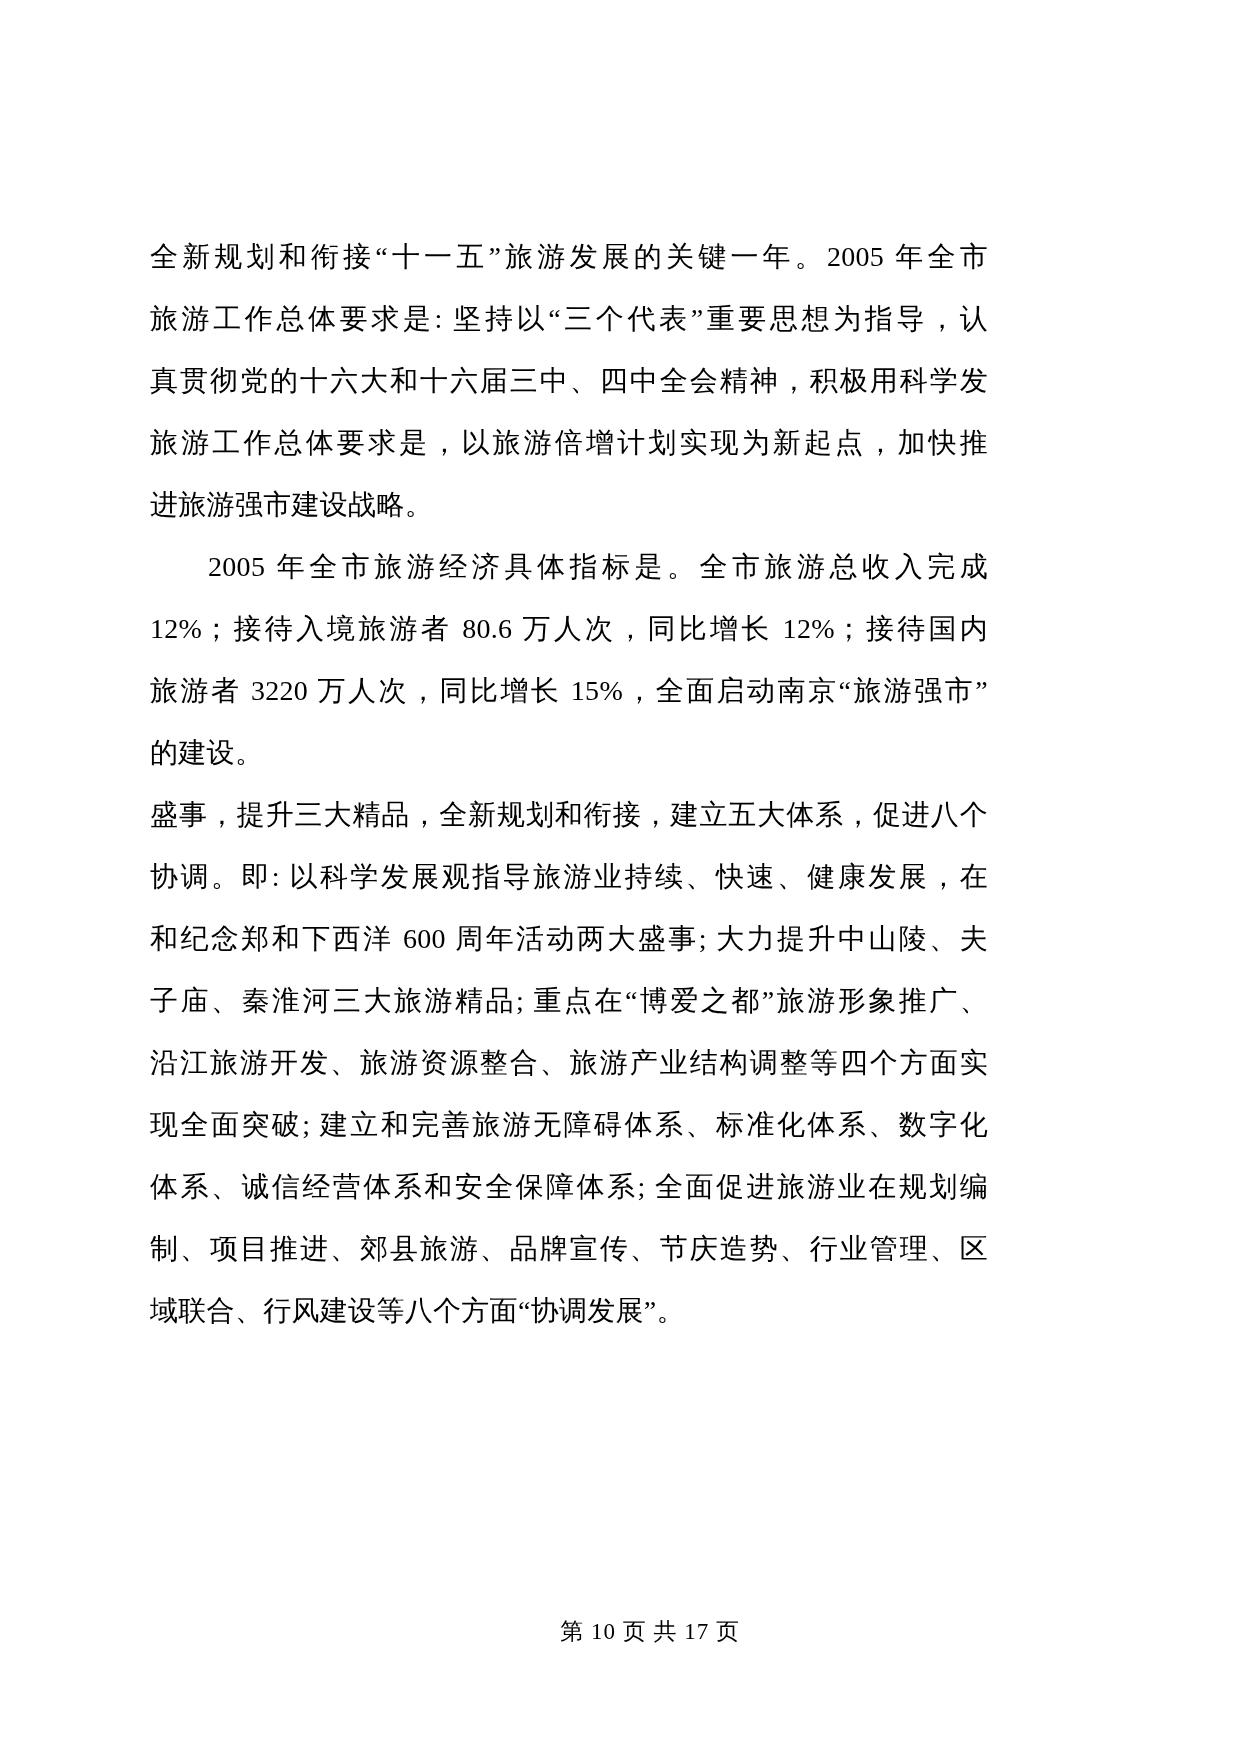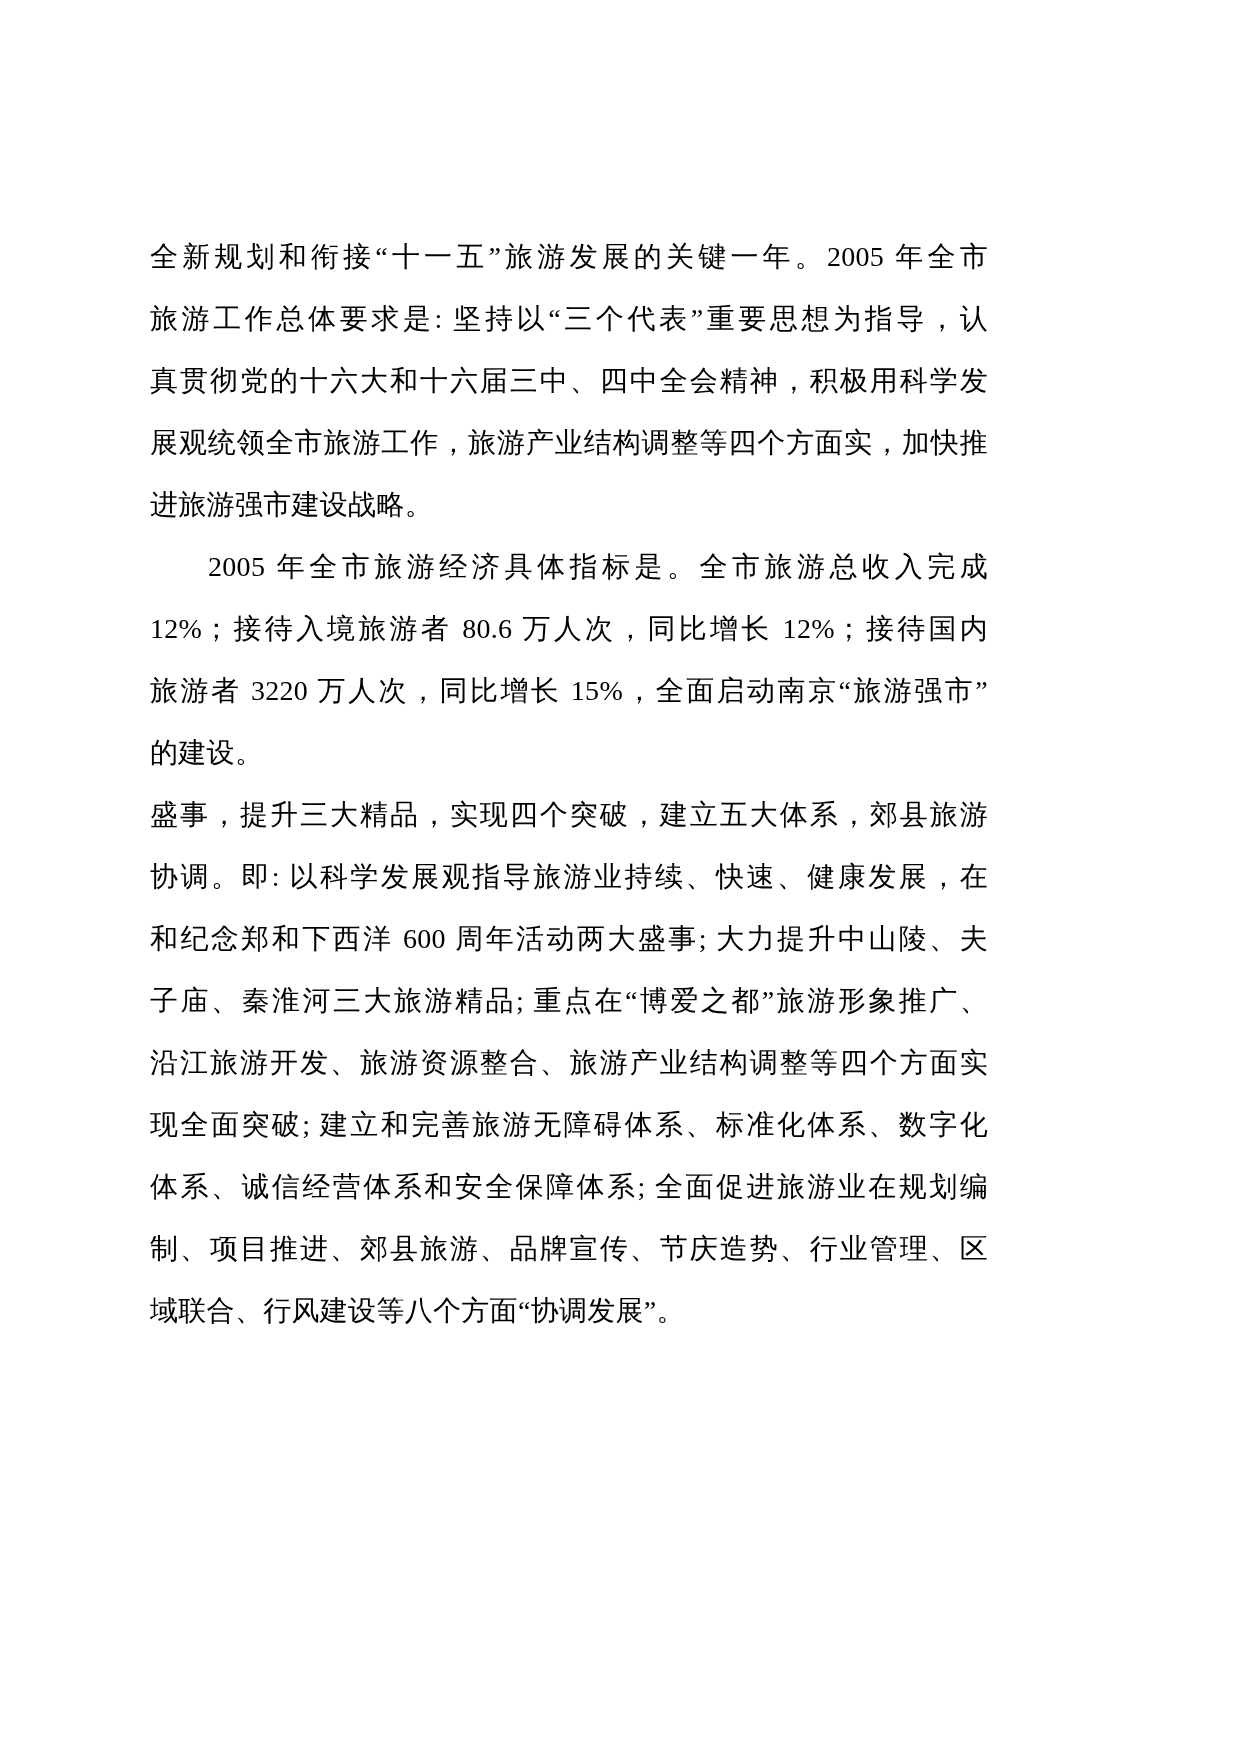--- a/index.html
+++ b/index.html
@@ -55,38 +55,39 @@
 </head>
 <body>
 
 <div class="page">
   <div class="content">
 
     <div class="para">
       <div class="line just">全新规划和衔接“十一五”旅游发展的关键一年。2005 年全市</div>
       <div class="line just">旅游工作总体要求是: 坚持以“三个代表”重要思想为指导，认</div>
       <div class="line just">真贯彻党的十六大和十六届三中、四中全会精神，积极用科学发</div>
-      <div class="line just">展观统领全市旅游工作，旅游产业结构调整等四个方面实，加快推</div>
+      <div class="line just">旅游工作总体要求是，以旅游倍增计划实现为新起点，加快推</div>
       <div class="line">进旅游强市建设战略。</div>
     </div>
 
     <div class="para">
       <div class="line just indent">2005 年全市旅游经济具体指标是。全市旅游总收入完成</div>
       <div class="line just">12%；接待入境旅游者 80.6 万人次，同比增长 12%；接待国内</div>
       <div class="line just">旅游者 3220 万人次，同比增长 15%，全面启动南京“旅游强市”</div>
       <div class="line">的建设。</div>
     </div>
 
     <div class="para">
-      <div class="line just">盛事，提升三大精品，实现四个突破，建立五大体系，郊县旅游</div>
+      <div class="line just">盛事，提升三大精品，全新规划和衔接，建立五大体系，促进八个</div>
       <div class="line just">协调。即: 以科学发展观指导旅游业持续、快速、健康发展，在</div>
       <div class="line just">和纪念郑和下西洋 600 周年活动两大盛事; 大力提升中山陵、夫</div>
       <div class="line just">子庙、秦淮河三大旅游精品; 重点在“博爱之都”旅游形象推广、</div>
       <div class="line just">沿江旅游开发、旅游资源整合、旅游产业结构调整等四个方面实</div>
       <div class="line just">现全面突破; 建立和完善旅游无障碍体系、标准化体系、数字化</div>
       <div class="line just">体系、诚信经营体系和安全保障体系; 全面促进旅游业在规划编</div>
       <div class="line just">制、项目推进、郊县旅游、品牌宣传、节庆造势、行业管理、区</div>
       <div class="line">域联合、行风建设等八个方面“协调发展”。</div>
     </div>
 
   </div>
 
+  <div class="footer">第 10 页 共 17 页</div>
 </div>
 
 </body></html>

